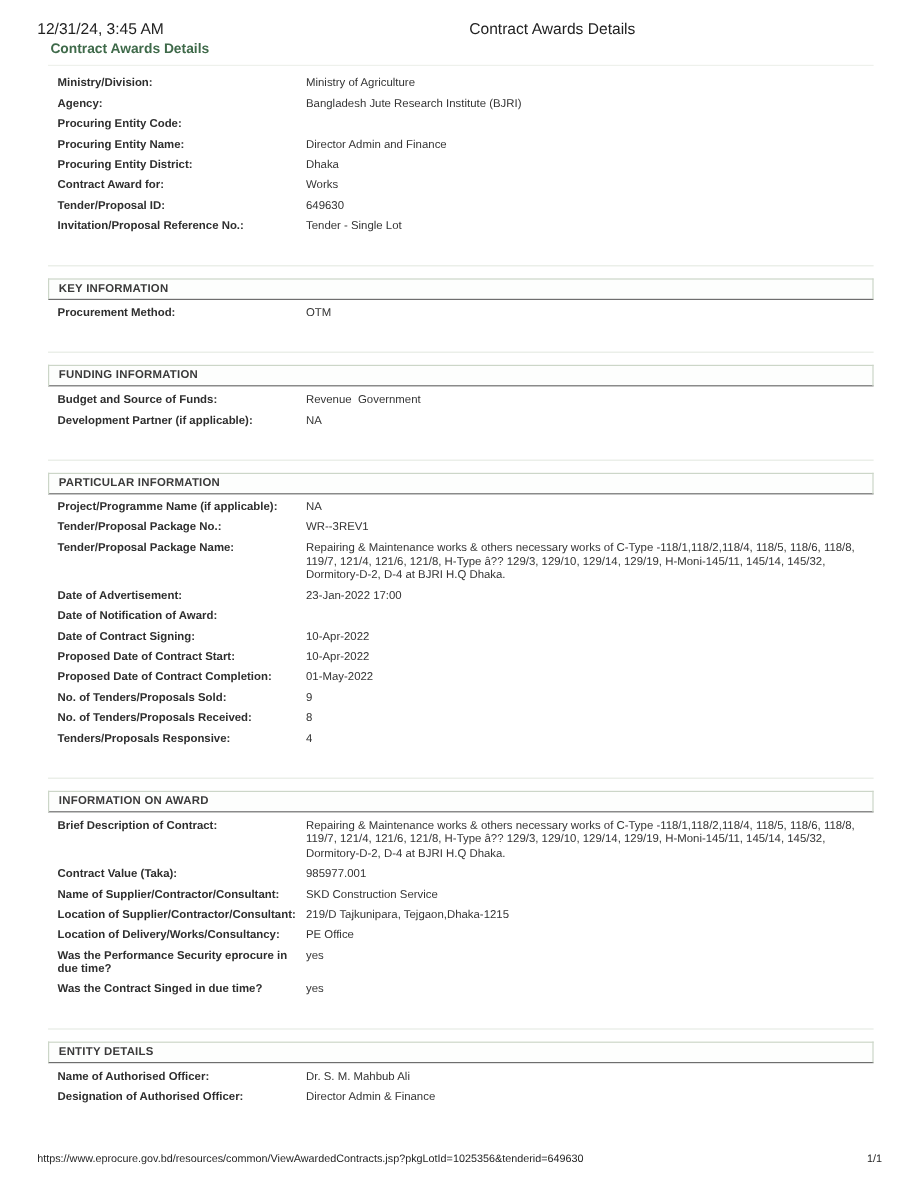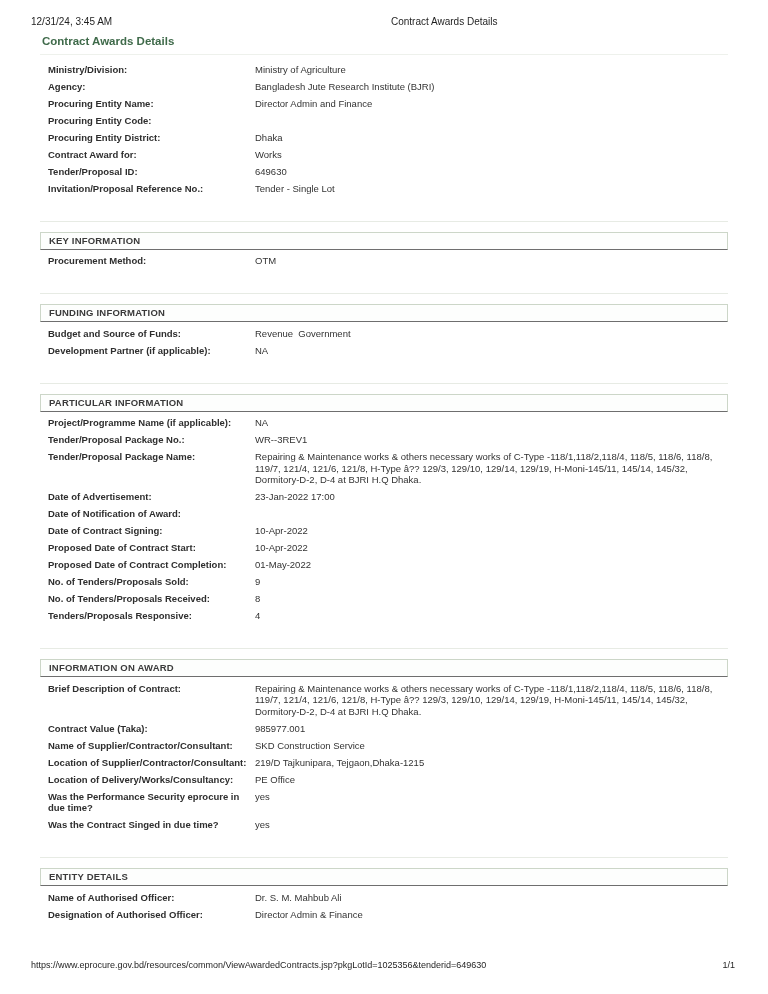--- a/index.html
+++ b/index.html
@@ -14,21 +14,21 @@
     font-family: "Liberation Sans", sans-serif;
     color: #333;
     overflow: hidden;
   }
   
   .print-header {
     position: absolute;
     top: 16px;
     left: 31px;
     right: 31px;
-    font-size: 10px;
+    font-size: 13px;
     color: #1f1f1f;
     height: 12px;
   }
   .ph-datetime { position: absolute; left: 0; top: 0; }
   .ph-title    { position: absolute; left: 360px; top: 0; }
 
   
   .page-title {
     position: absolute;
     top: 35px;
@@ -109,26 +109,26 @@
     <div class="section">
       <div class="row">
         <div class="row-label">Ministry/Division:</div>
         <div class="row-value">Ministry of Agriculture</div>
       </div>
       <div class="row">
         <div class="row-label">Agency:</div>
         <div class="row-value">Bangladesh Jute Research Institute (BJRI)</div>
       </div>
       <div class="row">
+        <div class="row-label">Procuring Entity Code:</div>
+        <div class="row-value"></div>
+      </div>
+      <div class="row">
         <div class="row-label">Procuring Entity Name:</div>
         <div class="row-value">Director Admin and Finance</div>
-      </div>
-      <div class="row">
-        <div class="row-label">Procuring Entity Code:</div>
-        <div class="row-value"></div>
       </div>
       <div class="row">
         <div class="row-label">Procuring Entity District:</div>
         <div class="row-value">Dhaka</div>
       </div>
       <div class="row">
         <div class="row-label">Contract Award for:</div>
         <div class="row-value">Works</div>
       </div>
       <div class="row">

